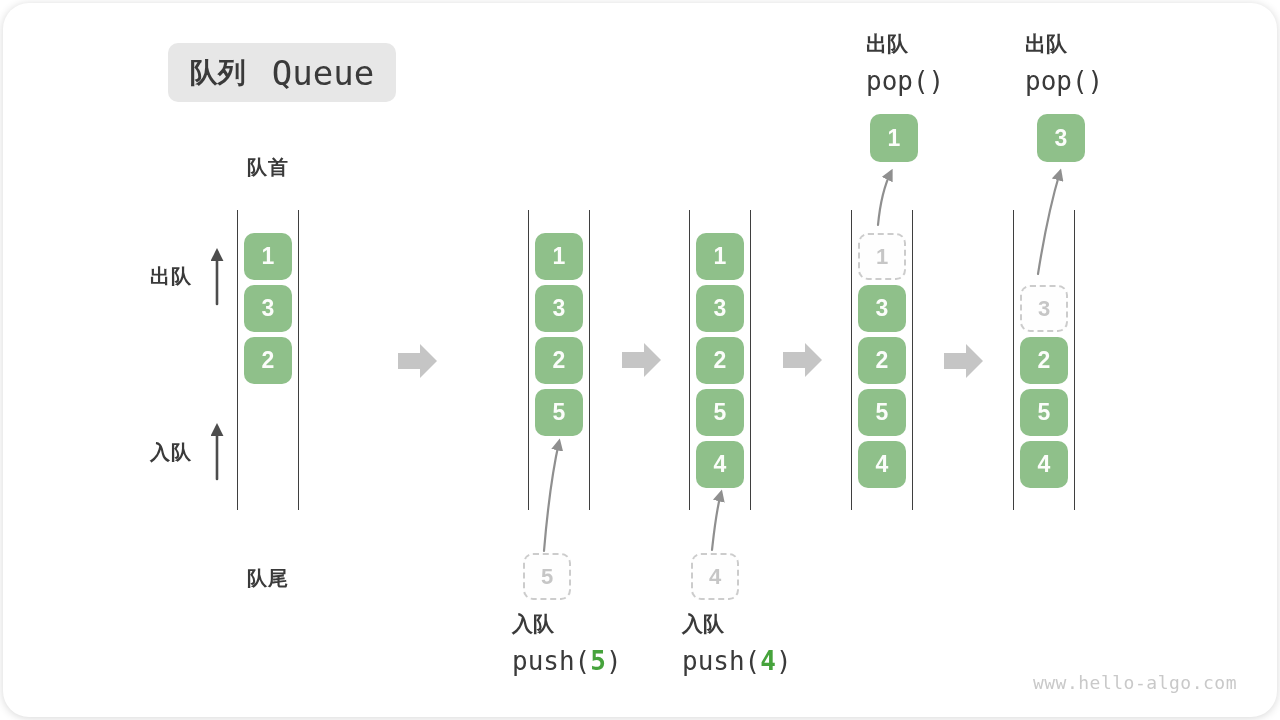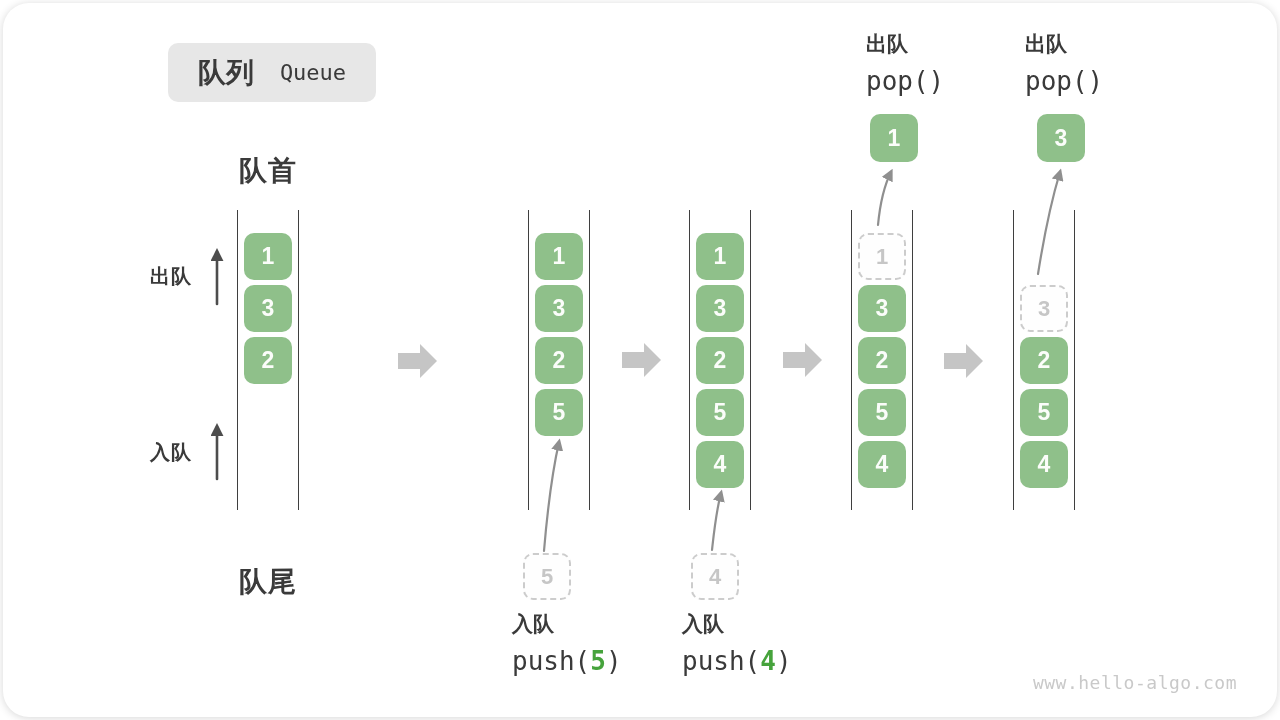--- a/index.html
+++ b/index.html
@@ -5,29 +5,29 @@
   html, body { margin:0; padding:0; width:1280px; height:720px; background:#ffffff; overflow:hidden; }
   .canvas {
     position:relative; width:1280px; height:720px; background:#ffffff;
     font-family:"Liberation Sans","DejaVu Sans",sans-serif;
   }
   .canvas::before {
     content:""; position:absolute; inset:3px; border-radius:26px;
     box-shadow:0 1px 8px rgba(0,0,0,0.16); pointer-events:none;
   }
   .title-badge {
-    position:absolute; left:168px; top:43px; width:208px; height:59px;
+    position:absolute; left:168px; top:43px; width:228px; height:59px;
     background:var(--c-title_bg); border-radius:10px;
     display:flex; align-items:center; justify-content:center; gap:26px;
   }
   .t-zh { font-size:28px; font-weight:700; color:var(--c-text); }
-  .t-en { font-family:"DejaVu Sans Mono","Liberation Mono",monospace; font-size:22px; color:var(--c-text); }
+  .t-en { font-family:"DejaVu Sans Mono","Liberation Mono",monospace; font-size:34px; color:var(--c-text); }
 
   .cjk { position:absolute; font-weight:700; color:var(--c-text); line-height:1; }
-  .fr   { width:90px; text-align:center; font-size:28px; letter-spacing:1px; }
+  .fr   { width:90px; text-align:center; font-size:20px; letter-spacing:1px; }
   .side { width:60px; font-size:20px; letter-spacing:1px; }
 
   .col {
     position:absolute; top:210px; width:62px; height:300px; box-sizing:border-box;
     border-left:1.6px solid var(--c-rail); border-right:1.6px solid var(--c-rail);
   }
   .cell {
     position:absolute; width:48px; height:47px; border-radius:10px;
     background:var(--c-element_green); color:#fbfdfa;
     display:flex; align-items:center; justify-content:center;

